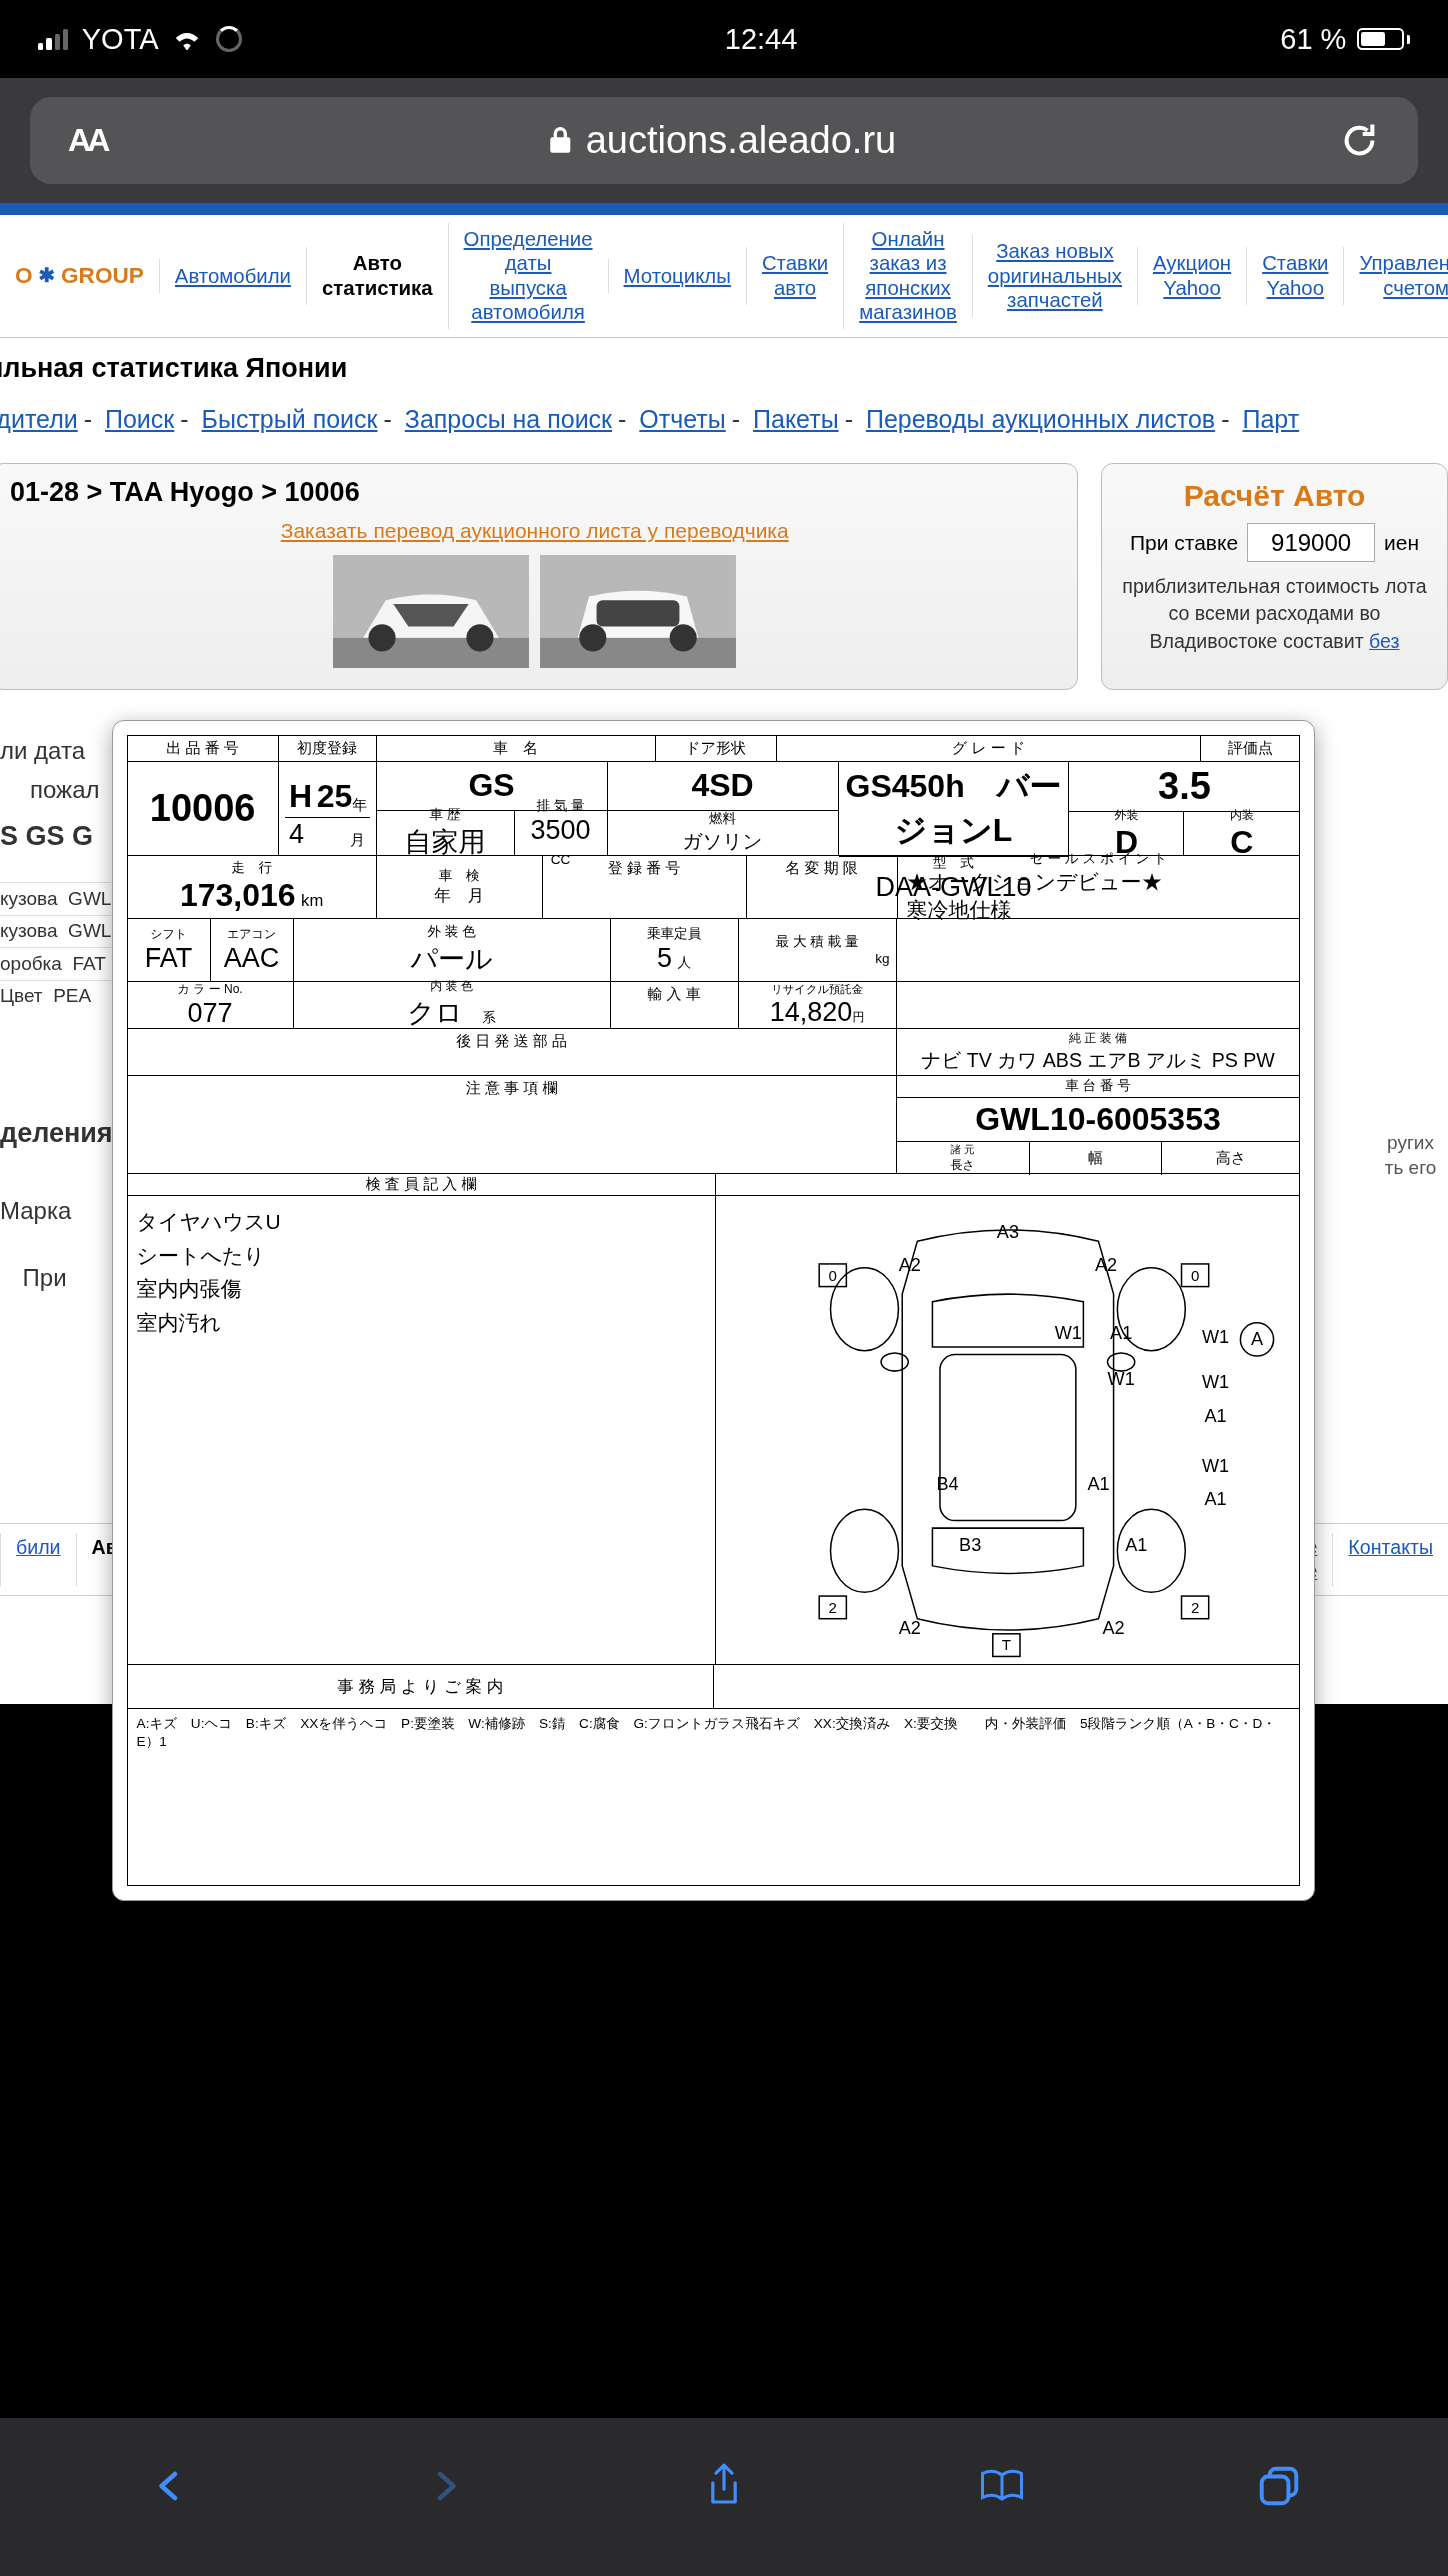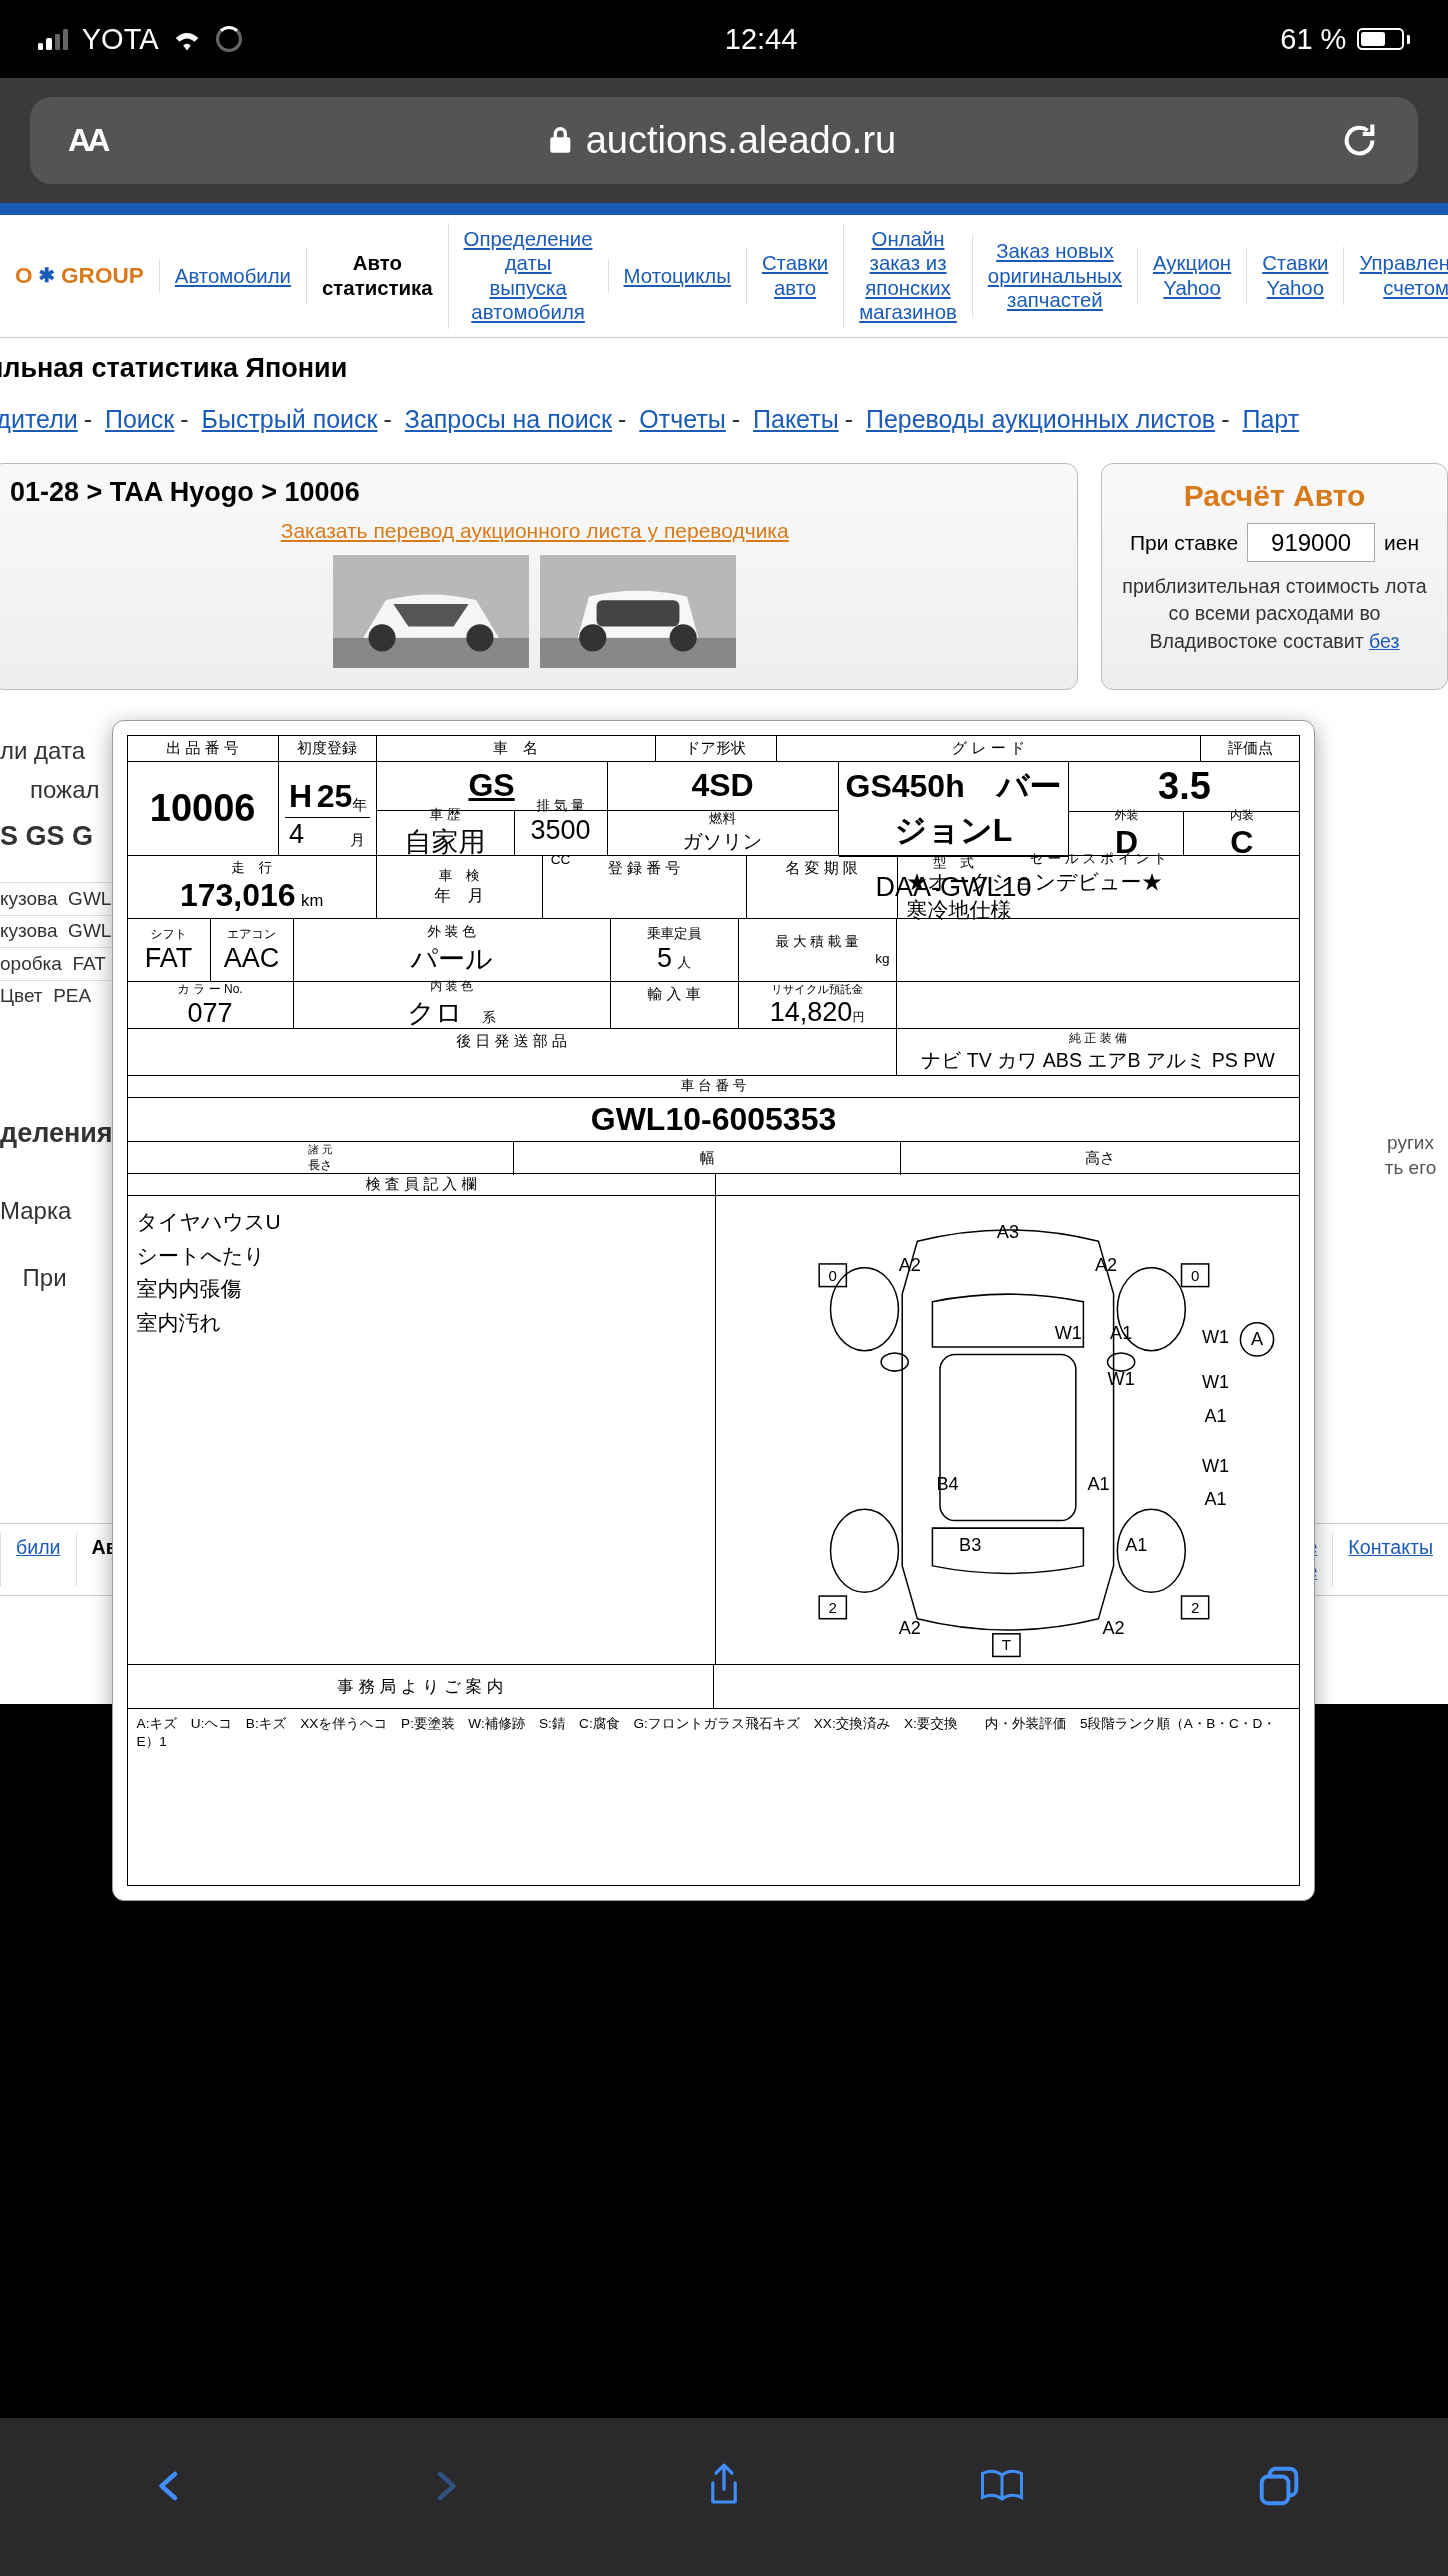--- a/index.html
+++ b/index.html
@@ -338,21 +338,21 @@
           <span class="lg-text">H</span>
           <span class="lg-text" style="margin-left:4.5px;">25</span>
           <span style="font-size:15px;margin-left:auto;">年</span>
         </div>
         <div style="display:flex;align-items:flex-end;padding:1.5px 4.5px;width:100%;">
           <span class="med-text">4</span>
           <span style="font-size:15px;margin-left:auto;">月</span>
         </div>
       </div>
       <div class="col-stack" style="width:279px;border-right:1.5px solid #000;">
-        <div class="sheet-cell lg-text sub-border" style="flex:1;border-right:none;text-decoration:underline;">GS</div>
+        <div class="sheet-cell lg-text sub-border" style="flex:1;border-right:none;">GS</div>
         <div style="display:flex;height:44px;">
           <div class="sheet-cell small-label" style="width:60%;border-right:0.8px solid #000;flex-direction:column;">
             <span style="font-size:13.6px;">車 歴</span>
             <span class="med-text">自家用</span>
           </div>
           <div class="sheet-cell" style="flex:1;border-right:none;flex-direction:column;">
             <span style="font-size:13.6px;">排 気 量</span>
             <div><span class="med-text">3500</span> <span style="font-size:13.6px;">CC</span></div>
           </div>
         </div>
@@ -447,20 +447,21 @@
 
     <div class="sheet-row" style="height:47px;">
       <div class="sheet-cell small-label" style="width:769px;align-items:flex-start;">後 日 発 送 部 品</div>
       <div class="sheet-cell" style="flex:1;flex-direction:column;">
         <span style="font-size:12px;">純 正 装 備</span>
         <span style="font-size:19.6px;">ナビ TV カワ ABS エアB アルミ PS PW</span>
       </div>
     </div>
 
     <div class="sheet-row" style="height:98px;">
+      <div class="sheet-cell small-label" style="width:769px;align-items:flex-start;justify-content:center;">注 意 事 項 欄</div>
       <div class="col-stack" style="flex:1;">
         <div class="sheet-cell sub-border" style="height:22.6px;font-size:13.6px;border-right:none;">車 台 番 号</div>
         <div class="sheet-cell lg-text sub-border" style="flex:1;border-right:none;">GWL10-6005353</div>
         <div style="display:flex;height:33px;">
           <div class="sheet-cell small-label" style="width:33%;border-right:0.8px solid #000;flex-direction:column;">
               <span style="font-size:10.6px;">諸 元</span>
               <span style="font-size:12px;">長さ</span>
             </div>
           <div class="sheet-cell small-label" style="width:33%;border-right:0.8px solid #000;">
               <span>幅</span>

